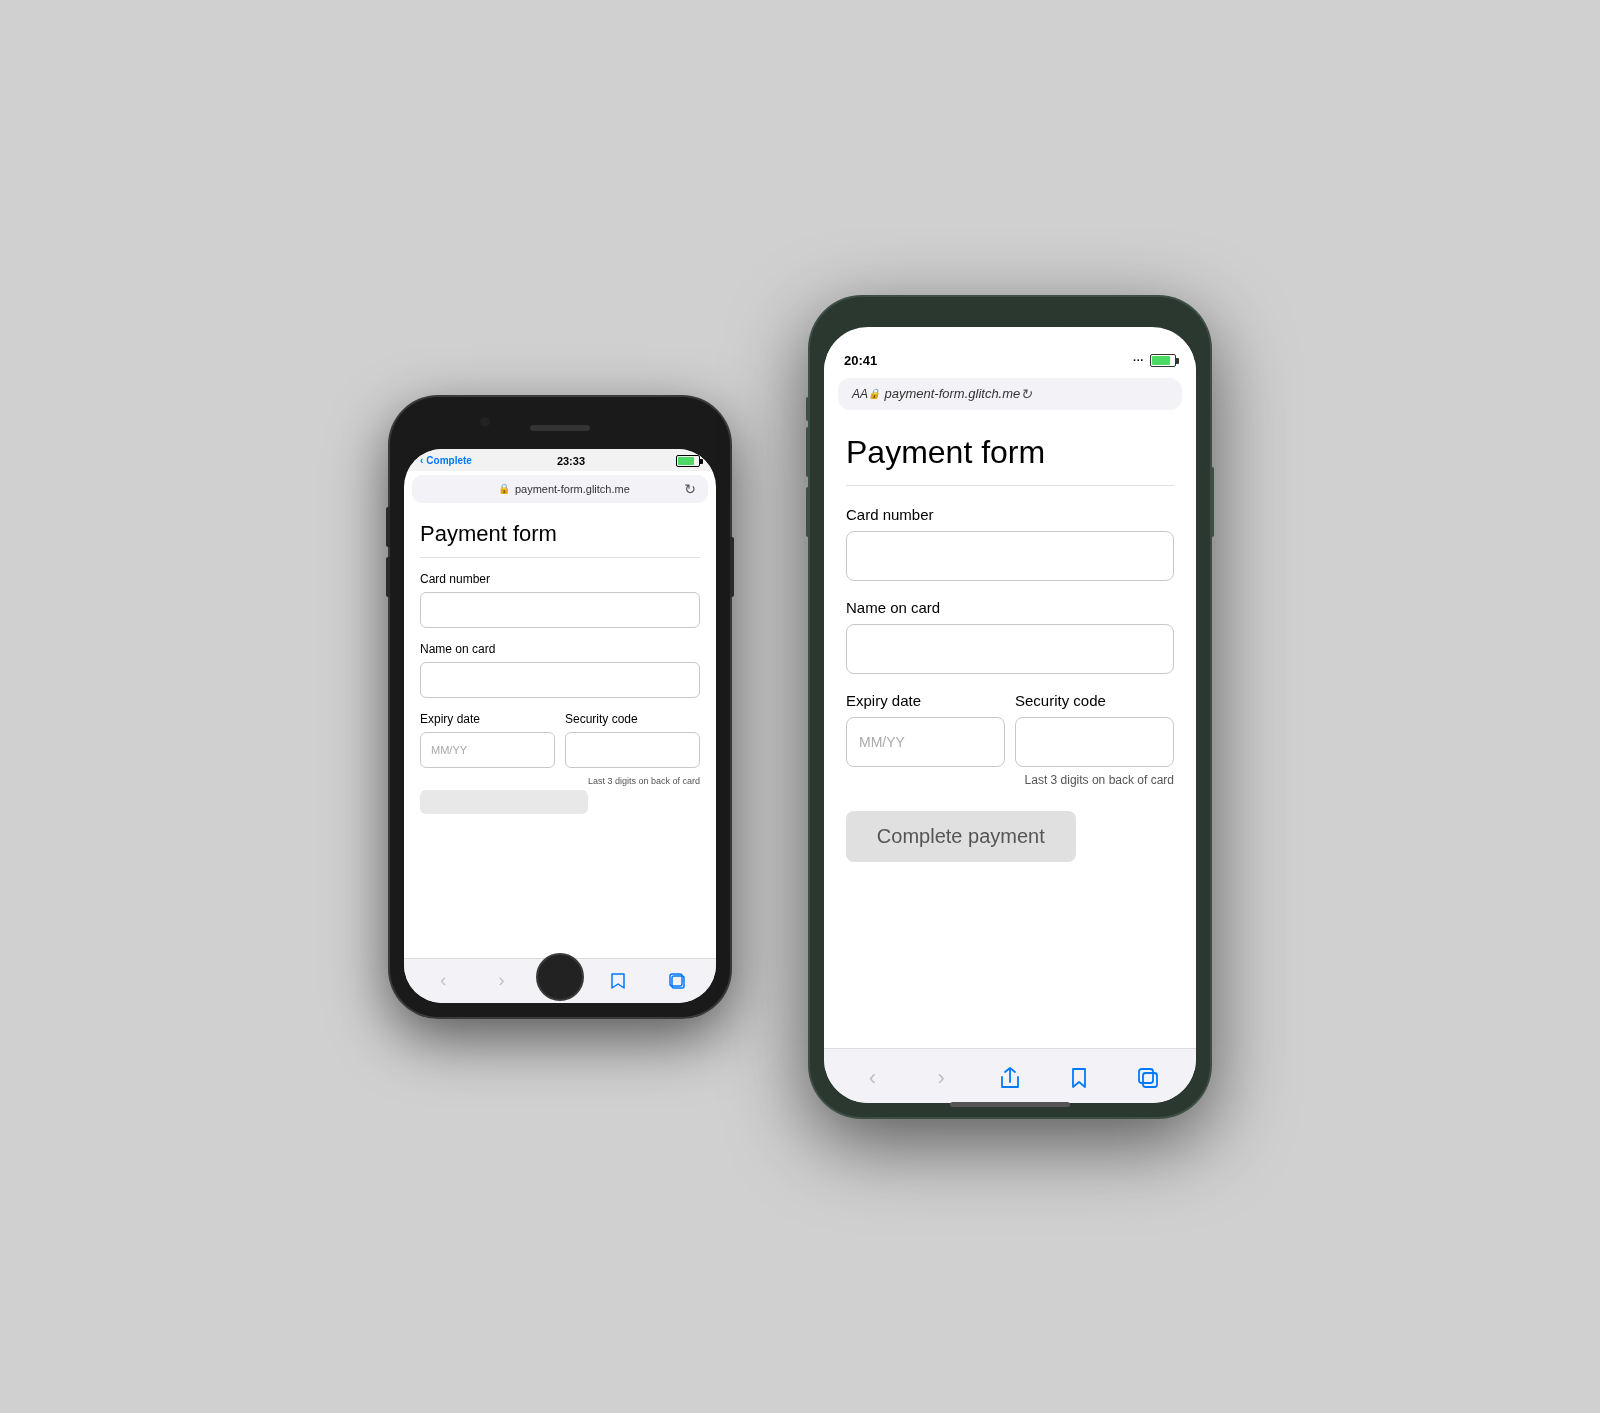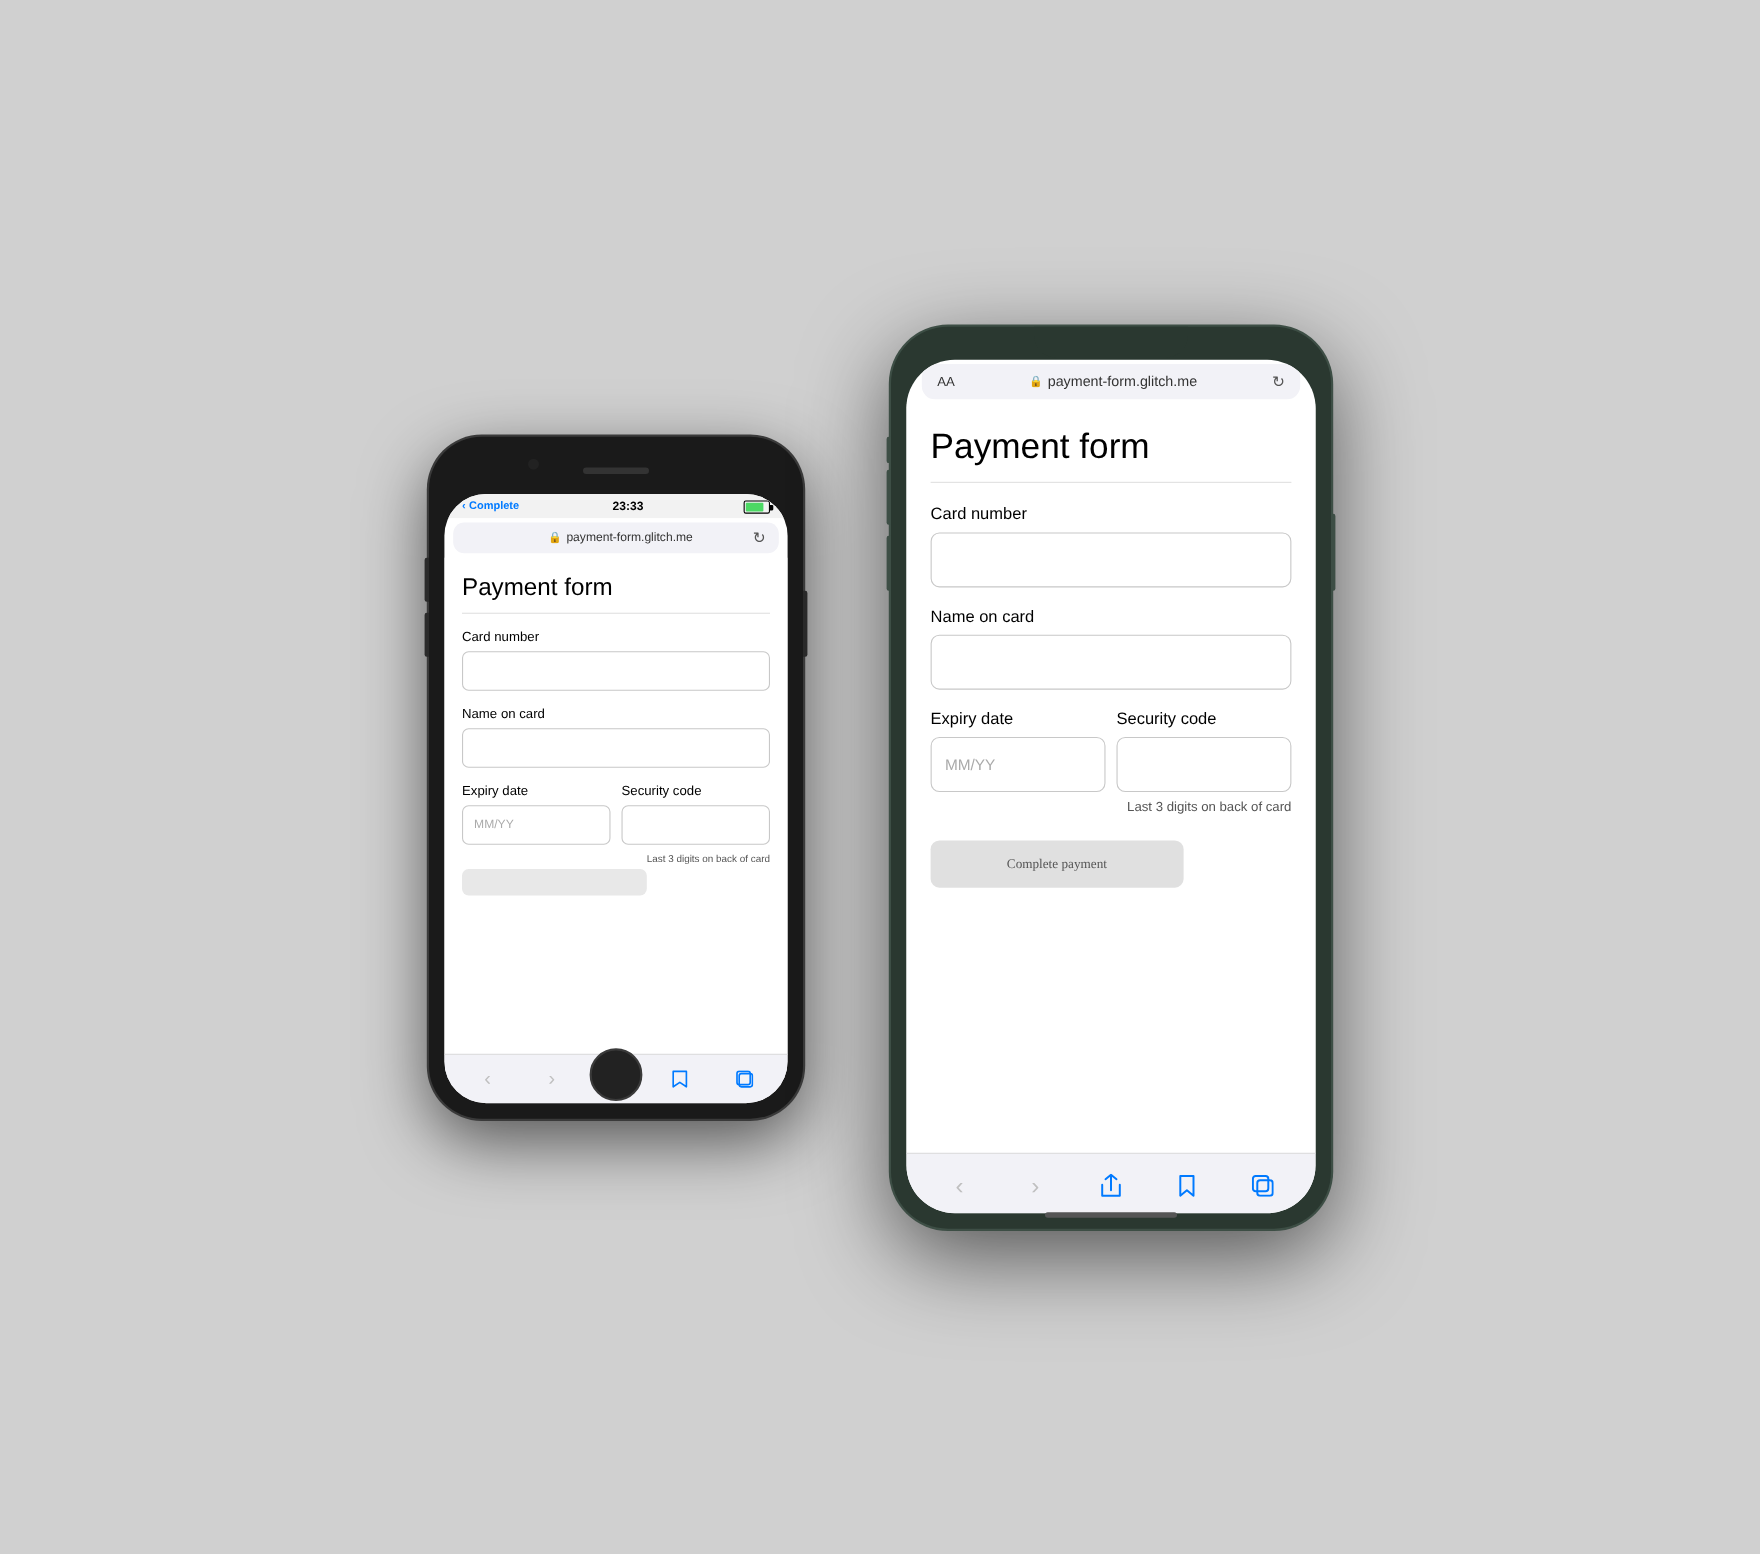--- a/index.html
+++ b/index.html
@@ -285,23 +285,23 @@
       font-size: 11px;
       color: #333;
     }
     .address-bar-large {
       background: #f2f2f7;
       margin: 4px 14px;
       border-radius: 12px;
       padding: 8px 14px;
       display: flex;
       align-items: center;
-      justify-content: space-between;
       font-size: 13px;
       color: #333;
+      font-style: italic;
     }
     .address-center {
       display: flex;
       align-items: center;
       gap: 4px;
     }
     .lock-icon {
       font-size: 10px;
       color: #555;
     }
@@ -435,27 +435,26 @@
       color: #555;
       text-align: right;
       margin-top: 6px;
     }
 
     .complete-btn {
       background: #e0e0e0;
       border: none;
       border-radius: 8px;
       padding: 14px 20px;
-      font-size: 12px;
+      font-size: 20px;
       color: #555;
       cursor: pointer;
       width: 70%;
       margin-top: 8px;
       text-align: center;
-      font-family: Liberation Serif, serif;
     }
 
     
     .safari-bottom-small {
       background: #f2f2f7;
       display: flex;
       justify-content: space-around;
       align-items: center;
       padding: 8px 10px;
       border-top: 1px solid #ddd;
@@ -592,20 +591,27 @@
 
 <div class="phone-large">
   <div class="notch"></div>
   <div class="side-button-right"></div>
   <div class="volume-up-l"></div>
   <div class="volume-down-l"></div>
   <div class="mute-l"></div>
 
   <div class="screen" style="border-radius:44px; margin-top:10px;">
 
+    <div class="status-bar-large">
+      <span>20:41</span>
+      <div class="status-icons-right">
+        <span>···</span>
+        <div class="battery-green-large"></div>
+      </div>
+    </div>
 
     <div class="address-bar-large">
       <span class="aa-text">AA</span>
       <div class="address-center">
         <span class="lock-icon">🔒</span>
         <span>payment-form.glitch.me</span>
       </div>
       <span class="refresh-icon">↻</span>
     </div>
 

